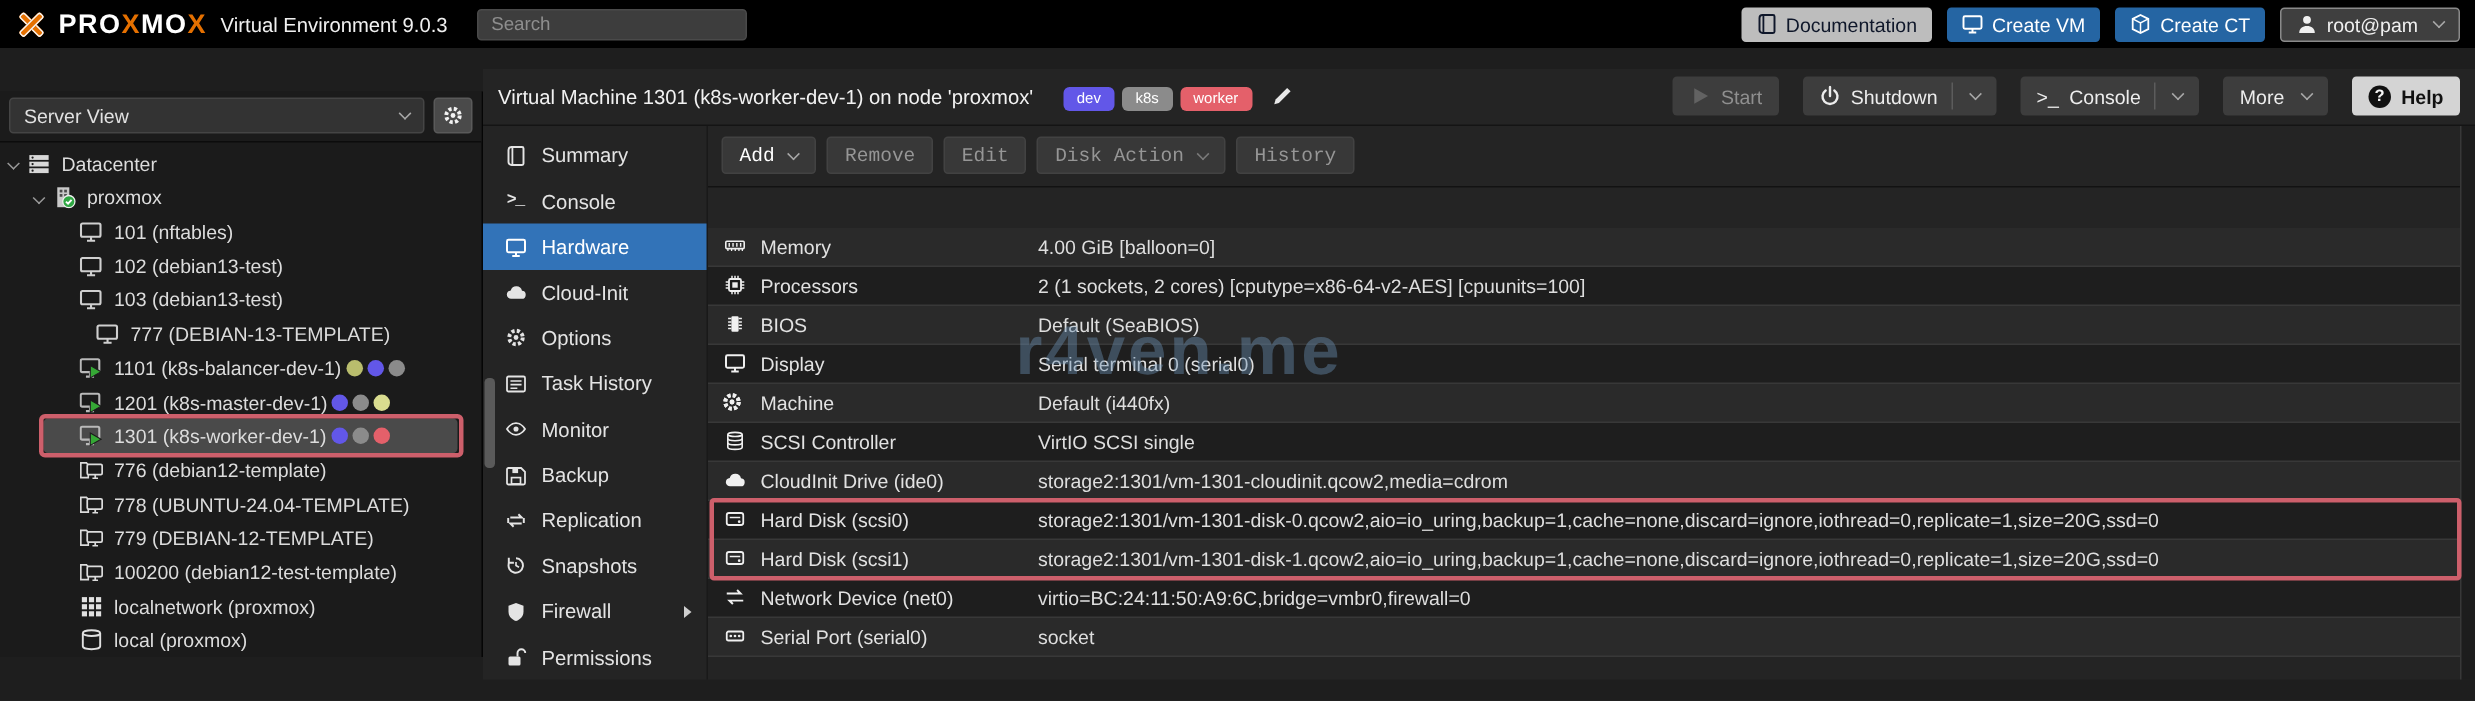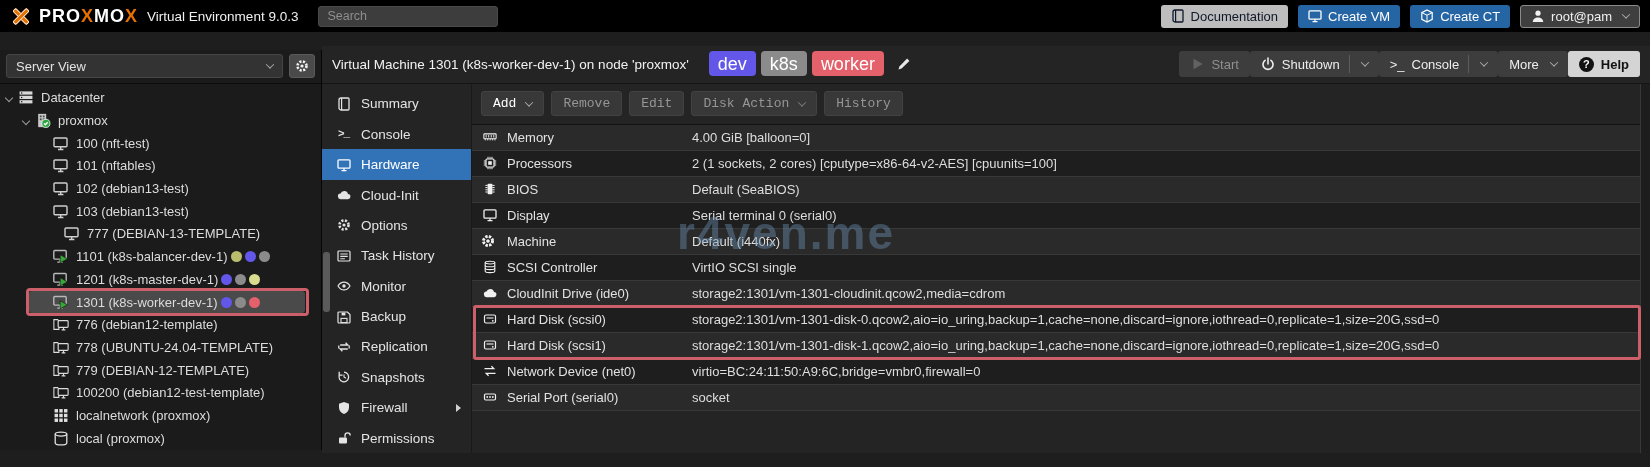--- a/index.html
+++ b/index.html
@@ -47,23 +47,23 @@
   .tree-row.selected::before { content:''; position:absolute; left:29px; right:16px; top:0; bottom:0; background:#4a4a4a; border-radius:3px; z-index:0; }
   .ann-frame { position:absolute; border:3px solid #cd5f6b; border-radius:4px; pointer-events:none; z-index:3; }
   .tree-row .ann-frame { left:26px; right:12px; top:-3px; bottom:-3px; }
   .dot { width:11px; height:11px; border-radius:50%; display:inline-block; margin-left:3px; }
   .dot:first-of-type { margin-left:7px; }
   .tree-scroll-thumb { position:absolute; left:323px; top:220px; width:7px; height:60px; background:#5a5a5a; border-radius:3px; z-index:5; }
 
   .right-col { flex:1; display:flex; flex-direction:column; min-width:0; }
   .titlebar { height:38px; background:#242424; border-bottom:1px solid #141414; display:flex; align-items:center; padding:0 10px; gap:6px; }
   .vm-title { color:#f2f2f2; font-size:13.5px; margin-right:14px; }
-  .tag { border-radius:4px; padding:2.5px 9px; font-size:18px; color:#fff; margin-right:5px; }
+  .tag { border-radius:4px; padding:2.5px 9px; font-size:10px; color:#fff; margin-right:5px; }
   .pencil { color:#e8e8e8; margin-left:2px; }
-  .vm-actions { margin-left:auto; display:flex; gap:0; align-items:center; }
+  .vm-actions { margin-left:auto; display:flex; gap:16px; align-items:center; }
   .abtn { height:26px; background:#3d3d3d; border:none; border-radius:3px; color:#ededed; display:inline-flex; align-items:center; gap:7px; padding:0 11px; font-size:13px; font-family:"Liberation Sans",sans-serif; cursor:pointer; }
   .abtn.disabled { color:#8f8f8f; cursor:default; }
   .abtn.disabled svg { opacity:.45; }
   .abtn .split { width:1px; align-self:stretch; background:#5c5c5c; margin:4px 0 4px 2px; }
   .abtn.light { background:#d4d4d4; color:#111; font-weight:bold; }
   .qmark { width:15px; height:15px; border-radius:50%; background:#111; color:#f5f5f5; font-size:11px; font-weight:bold; display:inline-flex; align-items:center; justify-content:center; }
 
   .content-row { flex:1; display:flex; min-width:0; }
   .nav { width:150px; background:#242424; border-right:1px solid #191919; padding-top:5px; }
   .nav-item { height:30.4px; display:flex; align-items:center; gap:9px; padding:0 10px 0 13px; color:#e4e4e4; font-size:13.5px; cursor:pointer; }
@@ -71,21 +71,21 @@
   .nav-item .icon { width:17px; }
   .nav-item .term { font-family:"Liberation Mono", monospace; font-weight:bold; font-size:11px; letter-spacing:-1px; }
   .subarrow { margin-left:auto; width:0; height:0; border-left:5px solid #cfcfcf; border-top:4px solid transparent; border-bottom:4px solid transparent; }
 
   .content { flex:1; background:#242424; position:relative; min-width:0; display:flex; flex-direction:column; }
   .toolbar { height:41px; display:flex; align-items:center; gap:7px; padding:0 9px; border-bottom:1px solid #121212; background:#242424; }
   .wbtn { height:25px; background:#383838; border:1px solid #424242; border-radius:3px; color:#fff; display:inline-flex; align-items:center; gap:5px; padding:0 11px; font-size:13px; font-family:Liberation Mono, monospace; cursor:pointer; }
   .wbtn.disabled { color:#969696; cursor:default; }
   .wbtn.disabled .chev { border-color:#7a7a7a; }
 
-  .hw-table { position:relative; }
+  .hw-table { position:relative;margin-top:27px; }
   .hw-row { height:26px; display:flex; align-items:center; border-bottom:1px solid #383838; padding-left:9px; }
   .hw-row.r-even { background:#2a2a2a; }
   .hw-row.r-odd { background:#1e1e1e; }
   .hw-row .icon { width:17px; color:#f0f0f0; }
   .hw-label { width:194px; color:#e2e2e2; padding-left:9px; }
   .hw-value { color:#dedede; white-space:nowrap; overflow:hidden; }
   .hl-group { position:relative; }
   .hl-group .ann-frame { left:1px; right:9px; top:-2px; bottom:-1px; border-width:3.5px; border-radius:3px; }
   .vscroll { position:absolute; right:0; top:0; bottom:0; width:10px; background:#1d1d1d; border-left:1px solid #383838; }
 
@@ -201,29 +201,20 @@
           </span>
           <span class="t-label">proxmox</span>
         </div>
         <div class="tree-row" style="padding-left: 53px;">
           <span class="t-icon icon">
             <svg viewBox="0 0 16 14" xmlns="http://www.w3.org/2000/svg">
               <rect x="1" y="1.5" width="13" height="8.8" rx="1" fill="none" stroke="#cfcfcf" stroke-width="1.4"></rect>
               <path d="M5 13h5.4M7.7 10.3V13" stroke="#cfcfcf" stroke-width="1.4"></path>
             </svg>
           </span>
-          <span class="t-label">100 (nft-test)</span>
-        </div>
-        <div class="tree-row" style="padding-left: 53px;">
-          <span class="t-icon icon">
-            <svg viewBox="0 0 16 14" xmlns="http://www.w3.org/2000/svg">
-              <rect x="1" y="1.5" width="13" height="8.8" rx="1" fill="none" stroke="#cfcfcf" stroke-width="1.4"></rect>
-              <path d="M5 13h5.4M7.7 10.3V13" stroke="#cfcfcf" stroke-width="1.4"></path>
-            </svg>
-          </span>
           <span class="t-label">101 (nftables)</span>
         </div>
         <div class="tree-row" style="padding-left: 53px;">
           <span class="t-icon icon">
             <svg viewBox="0 0 16 14" xmlns="http://www.w3.org/2000/svg">
               <rect x="1" y="1.5" width="13" height="8.8" rx="1" fill="none" stroke="#cfcfcf" stroke-width="1.4"></rect>
               <path d="M5 13h5.4M7.7 10.3V13" stroke="#cfcfcf" stroke-width="1.4"></path>
             </svg>
           </span>
           <span class="t-label">102 (debian13-test)</span>

